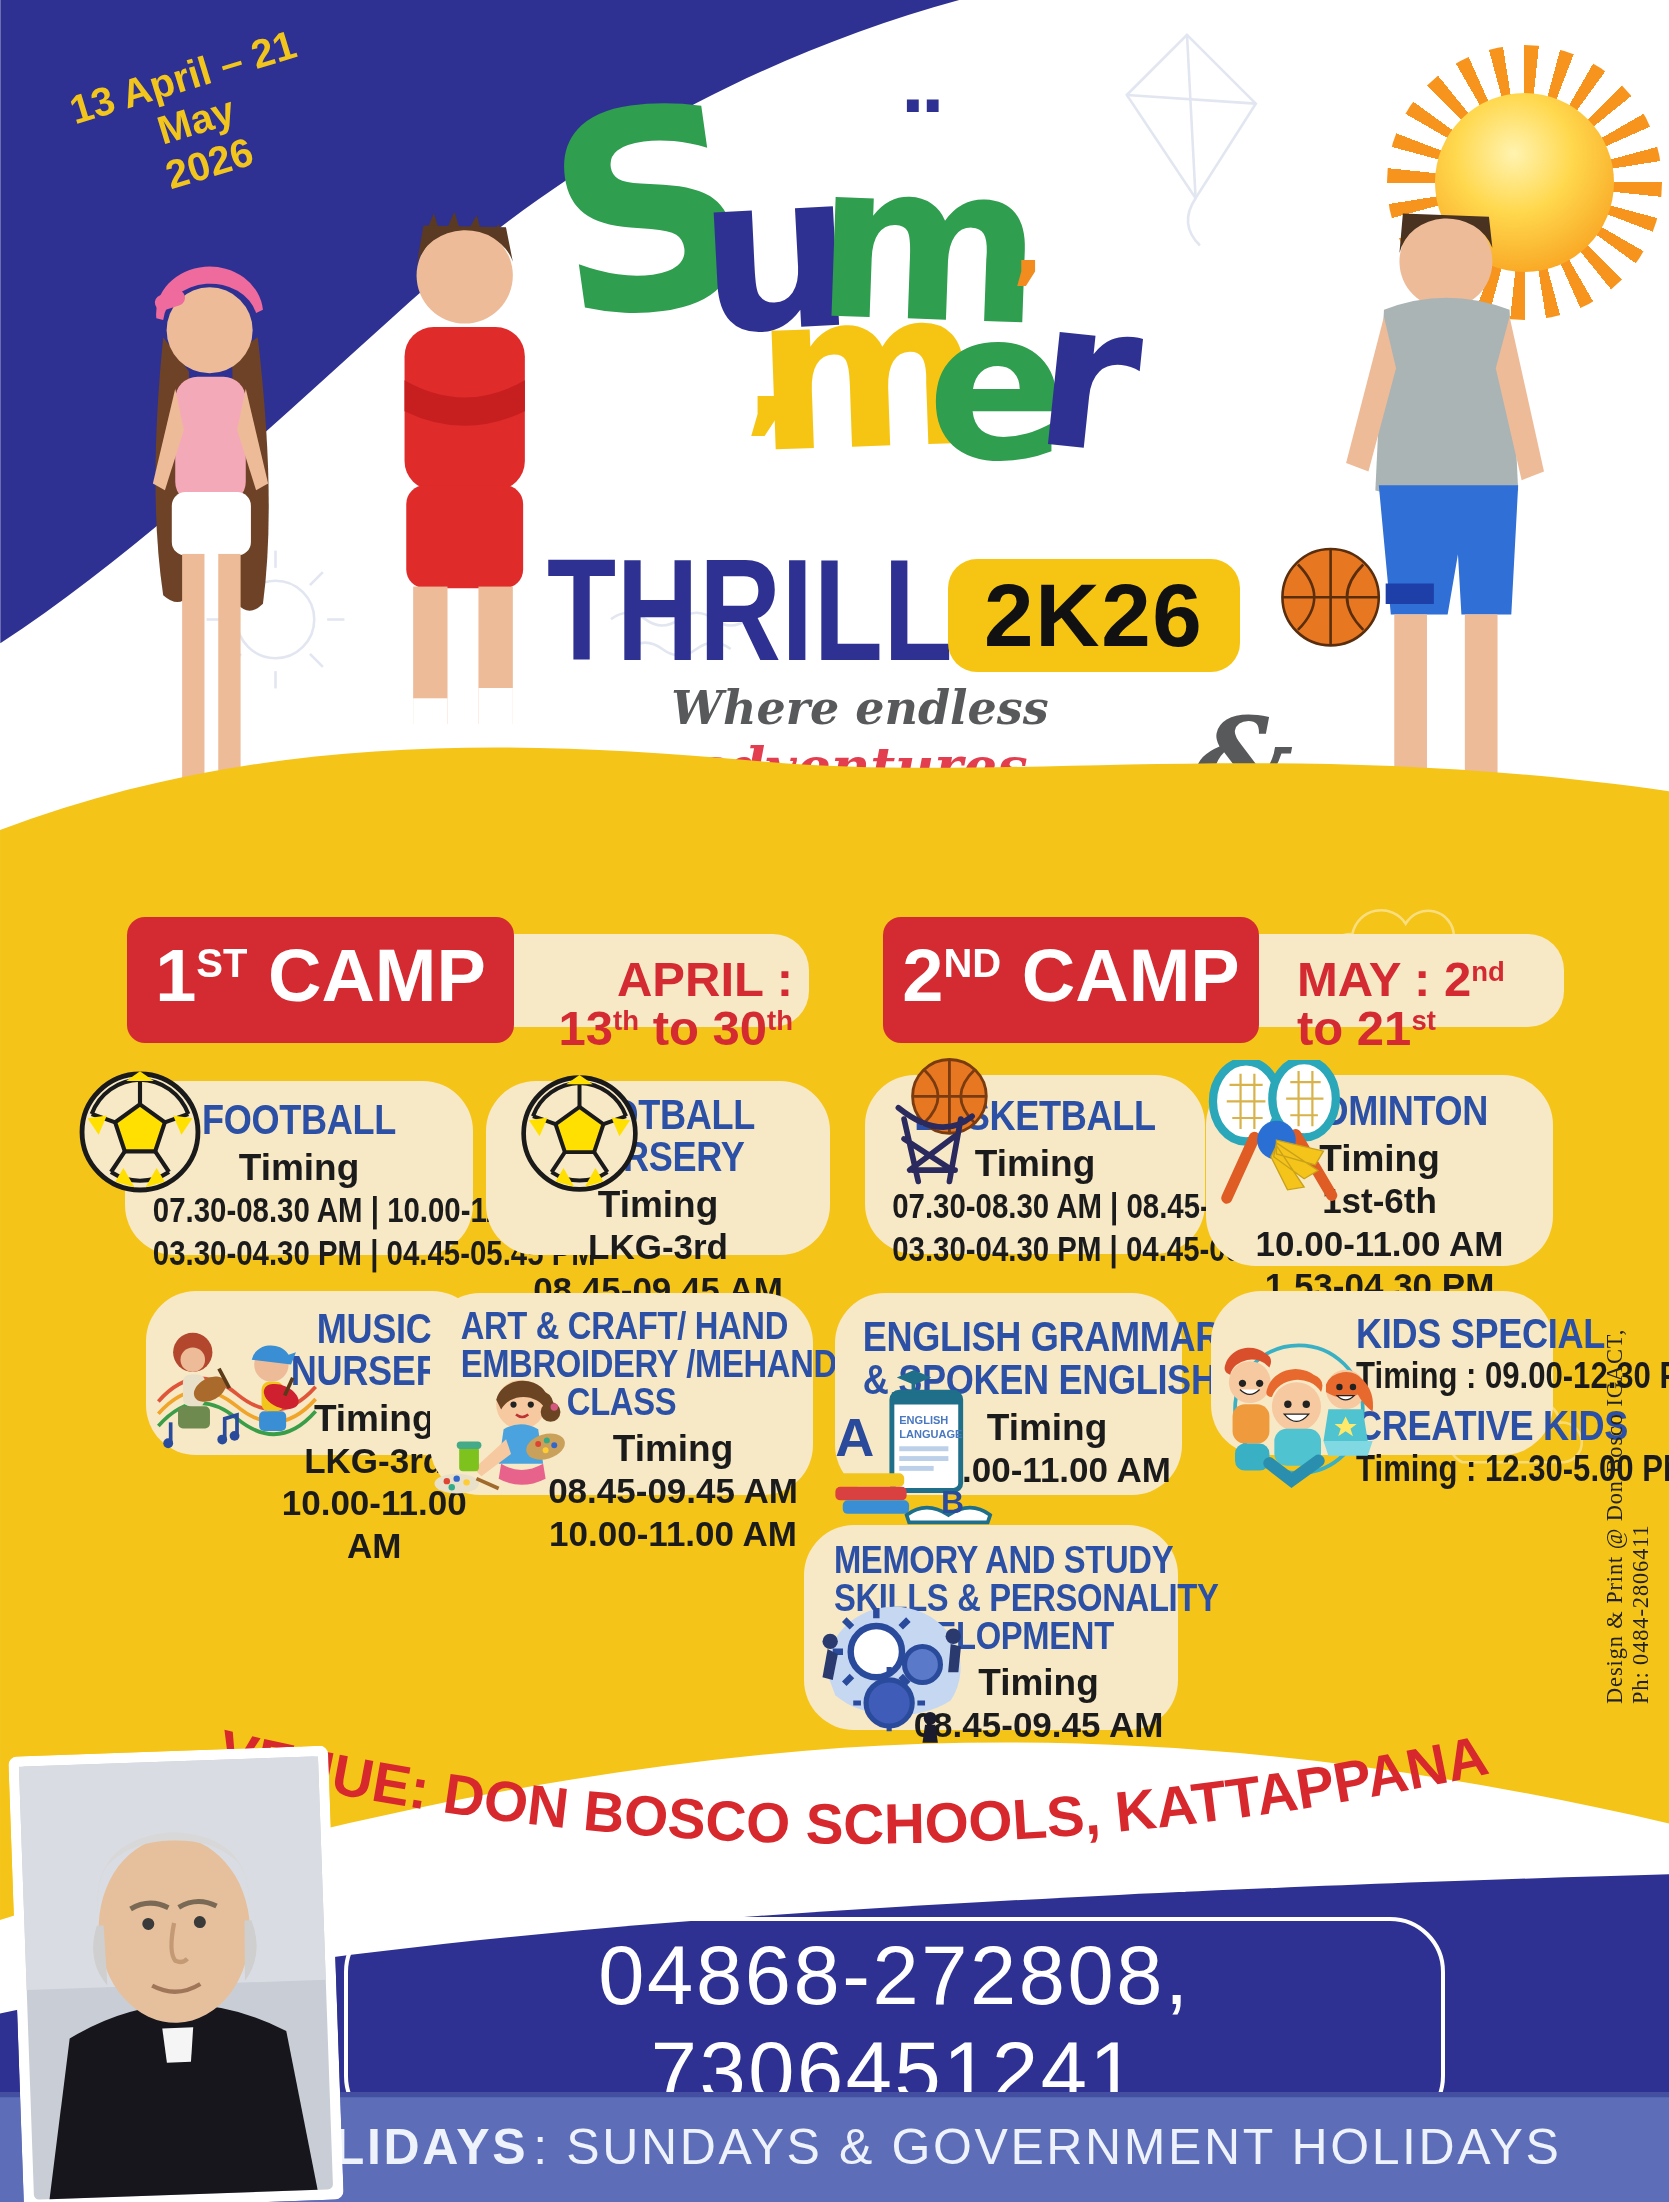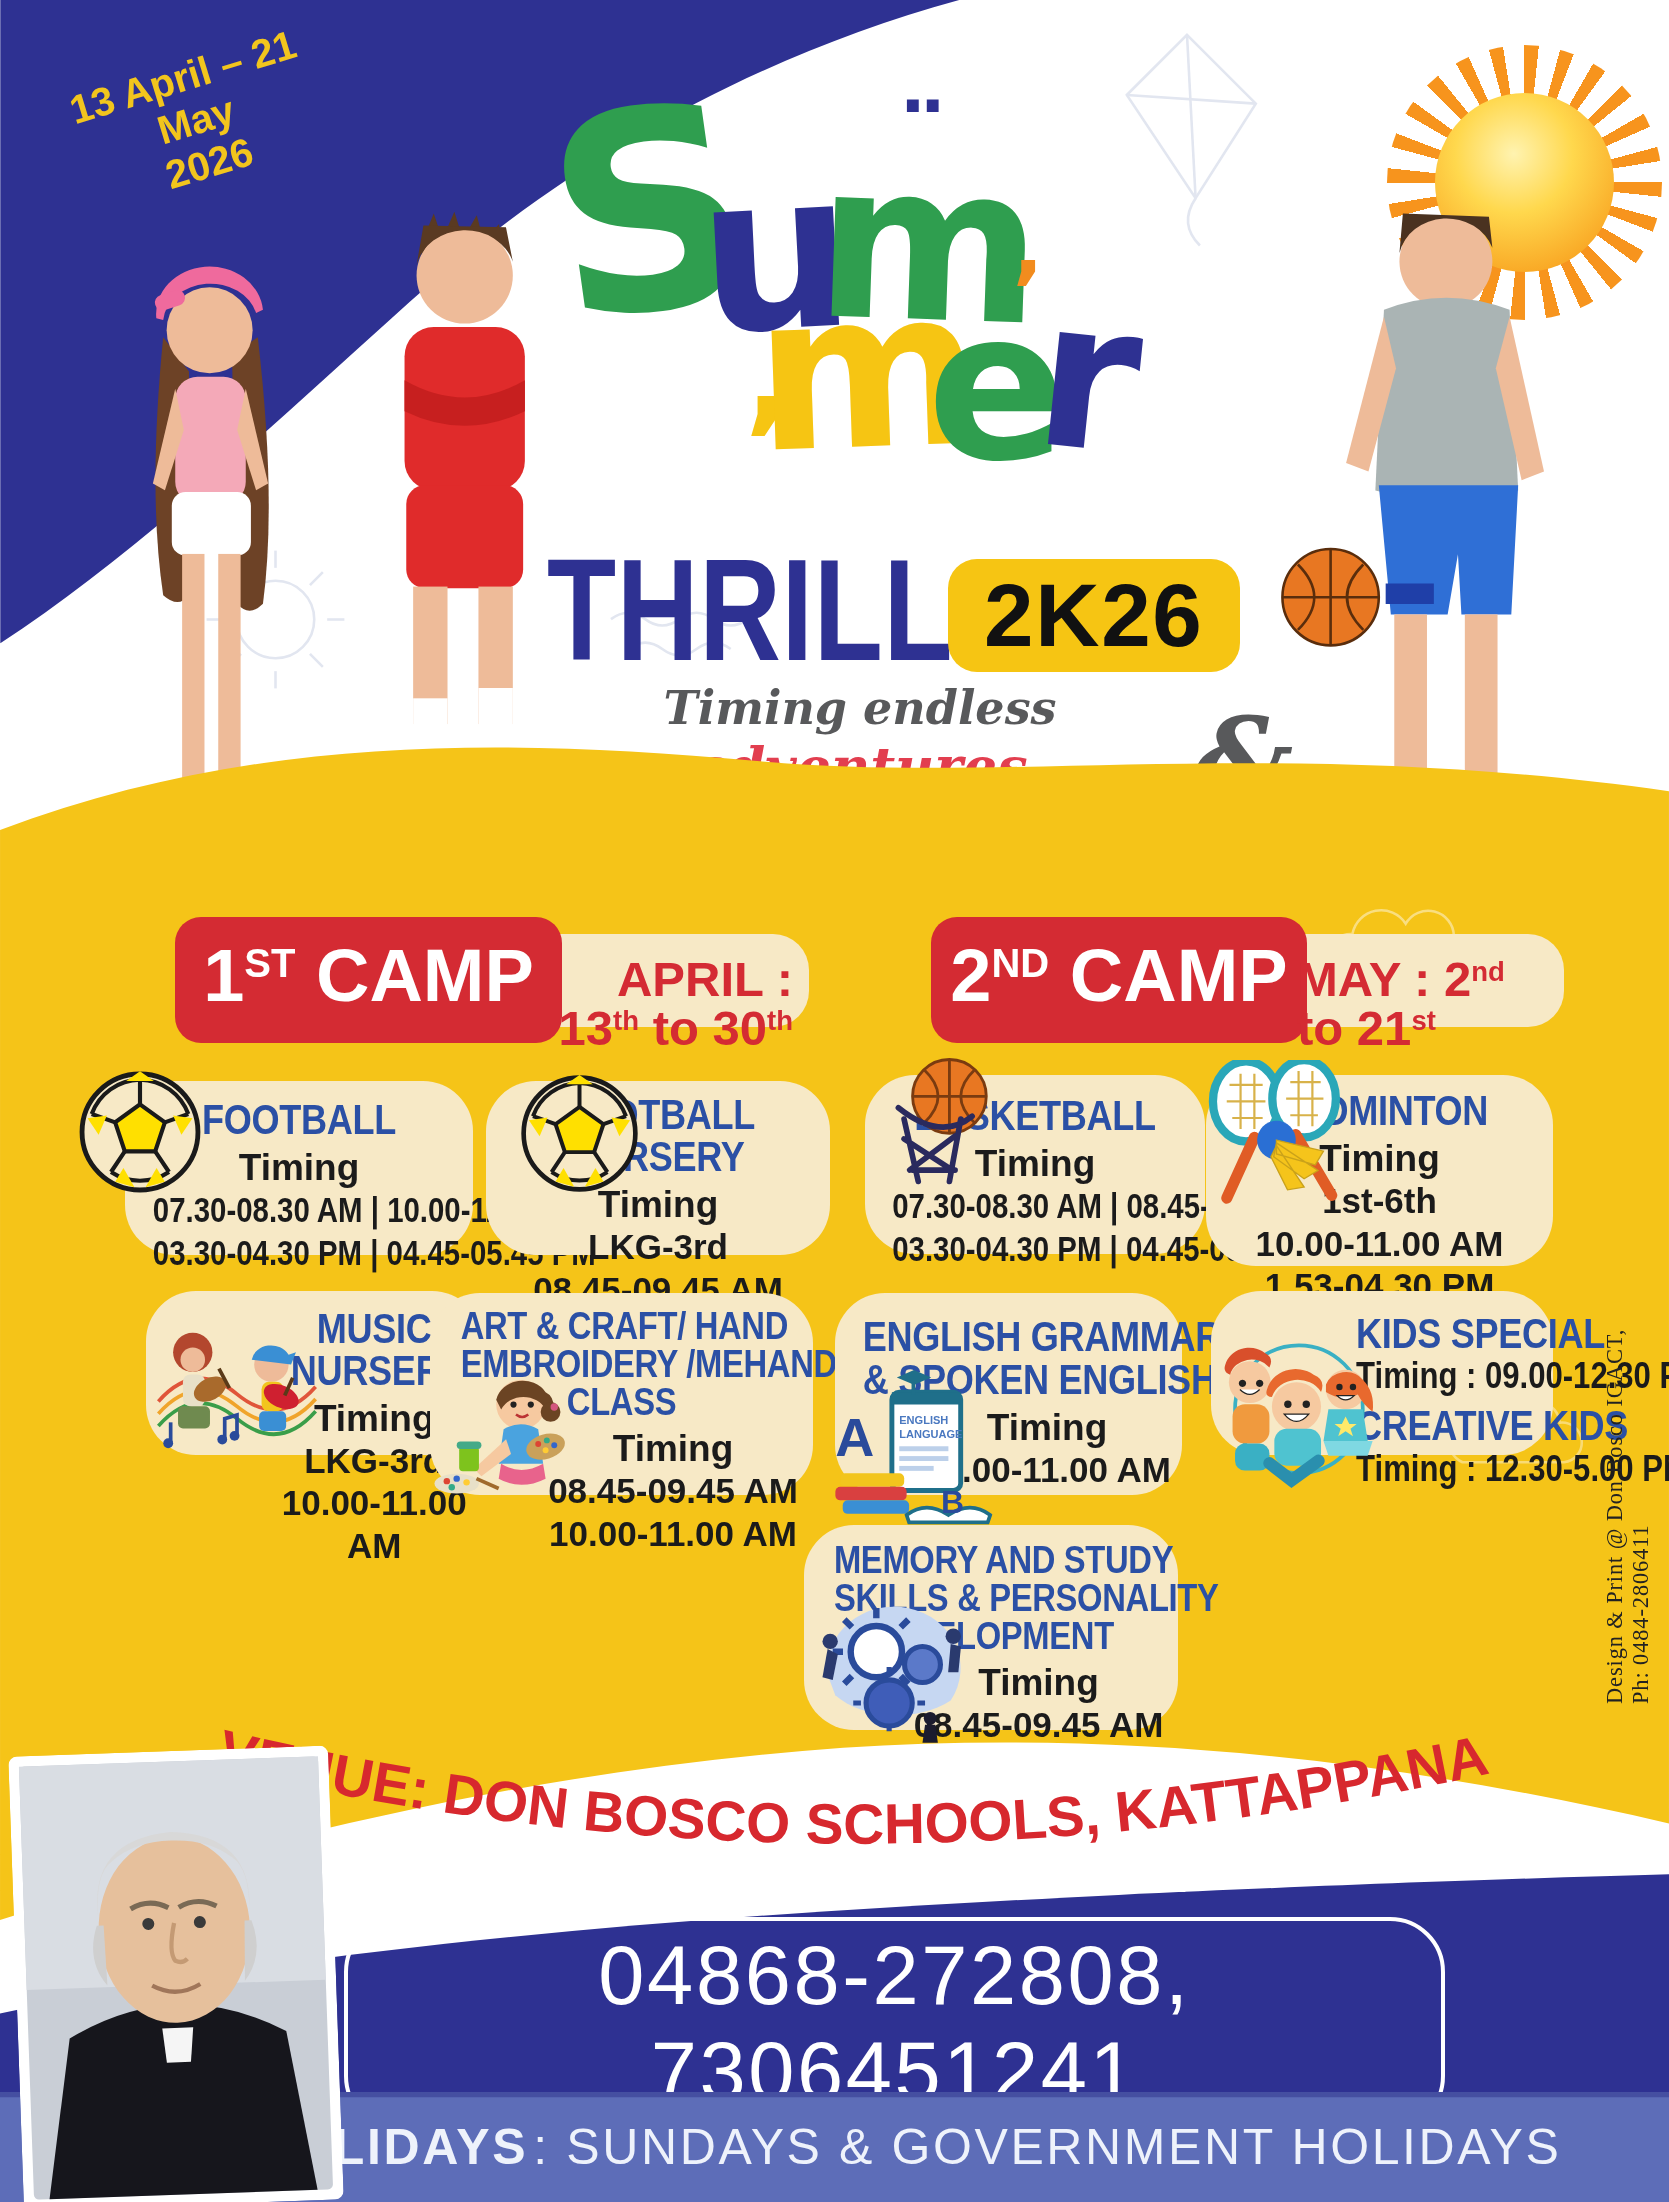--- a/index.html
+++ b/index.html
@@ -31,22 +31,22 @@
            font-family:"DejaVu Serif",serif;font-style:italic;font-weight:700;}
   .tag1{font-size:46px;}
   .tag2{font-size:46px;margin-top:5.2px;}
   .tag-red{color:#e23e4f;font-size:54px;}
   .tag-orange{color:#f28c1e;font-size:67px;}
   .big-amp{left:1194px;top:693px;font-size:110px;color:#58595b;
            font-family:"DejaVu Serif",serif;font-style:italic;font-weight:700;}
 
   
   .pill-cream{background:#f7e9c6;border-radius:36px;}
-  .camp-red{background:#d42b33;border-radius:26px;color:#fff;text-align:center;
-            font-weight:900;font-size:74px;line-height:1;padding-top:22.4px;margin-left:48px;}
+  .camp-red{background:#d42b33;border-radius:18px;color:#fff;text-align:center;
+            font-weight:900;font-size:74px;line-height:1;padding-top:22.4px;}
   .camp-red sup{font-size:40px;vertical-align:24px;}
   .camp-date{color:#d42b33;font-weight:800;font-size:49px;line-height:1;}
   .camp-date sup{font-size:27.5px;vertical-align:15.5px;}
 
   
   .card{position:absolute;background:#f7e9c6;border-radius:50px;text-align:center;color:#1b1b1b;}
   .card-title{color:#2b50a5;font-weight:900;font-size:43px;line-height:.98;letter-spacing:-0.4px;}
   .card-title.small{font-size:39px;}
   .t-timing{font-weight:800;font-size:37px;margin-top:6.9px;}
   .t-line{font-weight:700;font-size:35px;line-height:1.22;}
@@ -118,21 +118,21 @@
     <span class="ltr" style="left:755px;top:263px;font-size:217px;color:#f6c513;transform:rotate(-2deg);">m</span>
     <span class="ltr" style="left:927px;top:284px;font-size:206px;color:#2f9e4f;">e</span>
     <span class="ltr" style="left:1012px;top:251px;font-size:83px;color:#f28c1e;">’</span>
     <span class="ltr" style="left:1038px;top:274px;font-size:206px;color:#2e3192;transform:rotate(6deg);">r</span>
   </div>
 
   <div class="abs thrill">THRILL</div>
   <div class="abs year-badge">2K26</div>
 
   <div class="abs tagline">
-    <div class="tag1"><span>Timing endless </span><span class="tag-red">adventures</span></div>
+    <div class="tag1"><span>Where endless </span><span class="tag-red">adventures</span></div>
     <div class="tag2"><span>lifelong </span><span class="tag-orange">memories</span><span> meet</span></div>
   </div>
   <div class="abs big-amp">&amp;</div>
 
   <svg class="abs" style="left:103px;top:234px" width="215" height="688" viewBox="0 0 250 800">
     <path d="M70,120 q-18,180 0,300 q18,16 30,0 V160 Z" fill="#6d4226"></path>
     <path d="M180,120 q22,190 6,310 q-16,16 -30,0 l-6,-290 Z" fill="#6d4226"></path>
     <circle cx="124" cy="112" r="50" fill="#eebb99"></circle>
     <path d="M70,100 a55,46 0 0 1 108,-8 l8,-4 a62,55 0 0 0 -124,10 Z" fill="#ef6a9d"></path>
     <rect x="58" y="74" width="36" height="18" rx="9" transform="rotate(-18 58 74)" fill="#ef6a9d"></rect>

